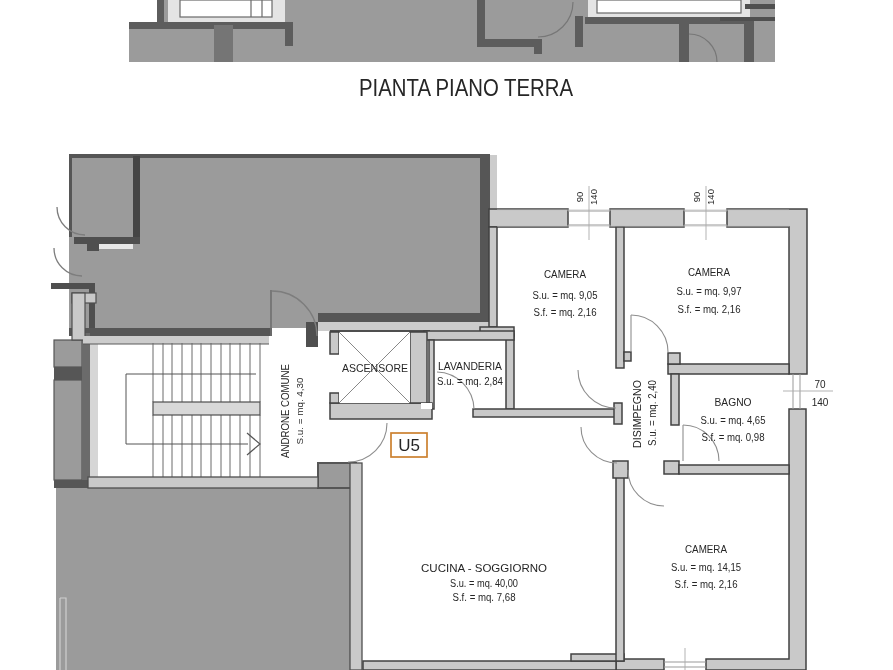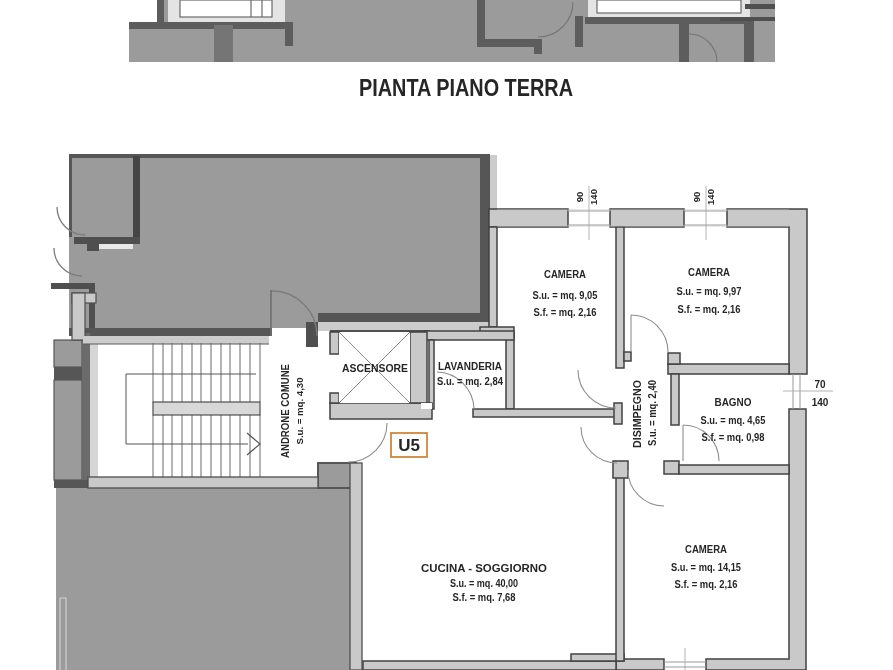--- a/index.html
+++ b/index.html
@@ -1,16 +1,16 @@
 <!DOCTYPE html>
 <html><head>
 <meta charset="utf-8">
 <style>
   html,body{margin:0;padding:0;background:#ffffff;}
-  .wrap{width:893px;height:670px;position:relative;overflow:hidden;background:#fff;font-weight:bold;}
+  .wrap{width:893px;height:670px;position:relative;overflow:hidden;background:#fff;}
   svg{display:block;}
   text{font-family:"Liberation Sans", sans-serif;fill:#262626;}
 </style>
 </head>
 <body>
 <div class="wrap">
 <svg width="893" height="670" viewBox="0 0 893 670" xmlns="http://www.w3.org/2000/svg">
 
 <rect x="0" y="0" width="893" height="670" fill="#ffffff"></rect>
 <g>

